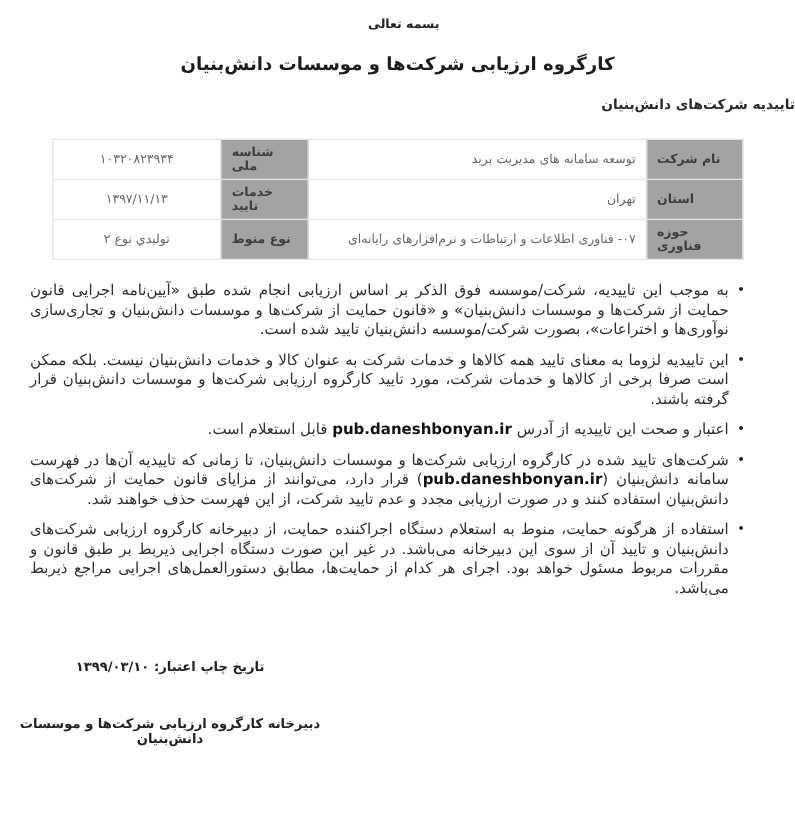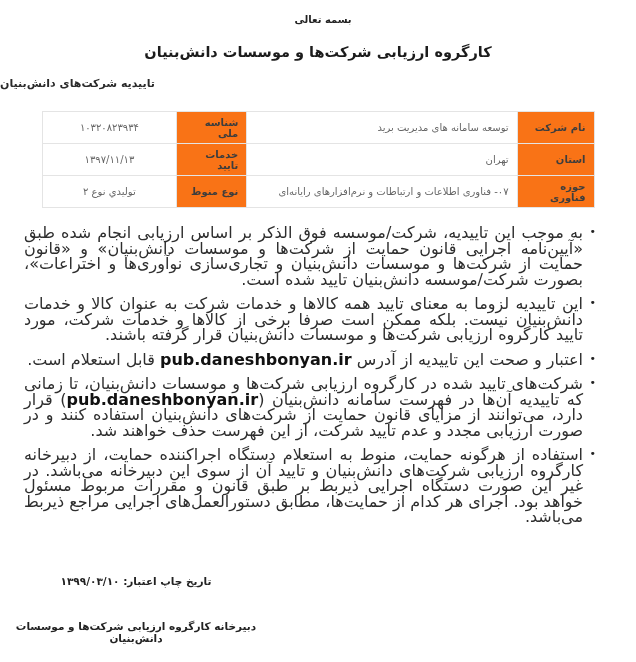--- a/index.html
+++ b/index.html
@@ -22,54 +22,54 @@
     padding-left: 10px;
   }
   .doc-title {
     text-align: center;
     font-size: 14.5px;
     font-weight: bold;
     color: #1c1c1c;
     margin: 19px 0 4px 0;
   }
   .doc-subtitle {
-    text-align: left;
+    text-align: right;
     font-size: 11px;
     font-weight: bold;
     color: #2a2a2a;
     margin-top: 17px;
   }
 
   table.info-table {
     width: 553px;
     margin: 21px auto 0 auto;
     border-collapse: collapse;
     font-size: 10px;
   }
   .info-table th, .info-table td {
     border: 1px solid #e4e4e4;
     height: 32px;
     padding: 0 8px;
     vertical-align: middle;
   }
   .info-table th {
-    background: #f97316;
+    background: #a3a3a3;
     font-weight: bold;
     color: #3d3d3d;
-    text-align: right;
+    text-align: left;
   }
   .info-table td { color: #666666; font-weight: normal; }
   .info-table td.value-main { text-align: right; }
   .info-table td.value-side { text-align: center; }
 
   ul.notes {
     list-style: none;
     margin: 17px 39px 0 24px;
     padding: 0;
-    font-size: 16px;
+    font-size: 12px;
     line-height: 15.5px;
     text-align: justify;
     color: #2e2e2e;
   }
   ul.notes li {
     position: relative;
     padding-right: 14px;
     margin-bottom: 9px;
   }
   ul.notes li::before {

